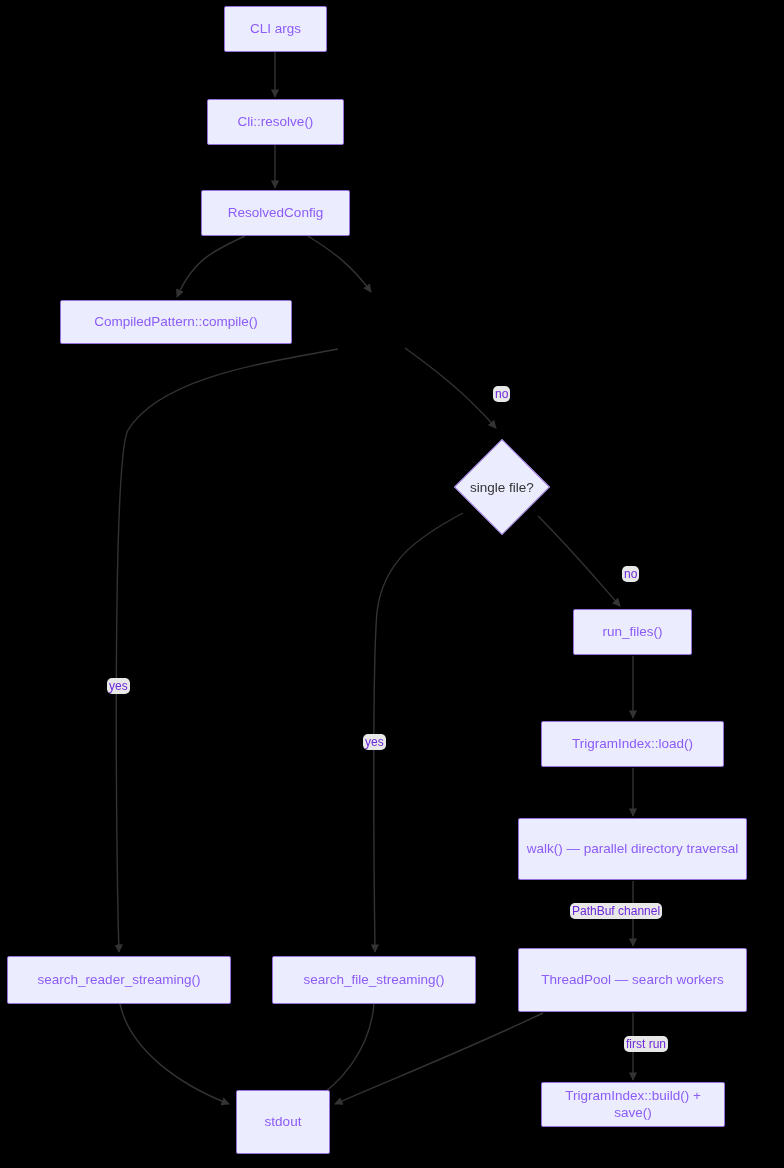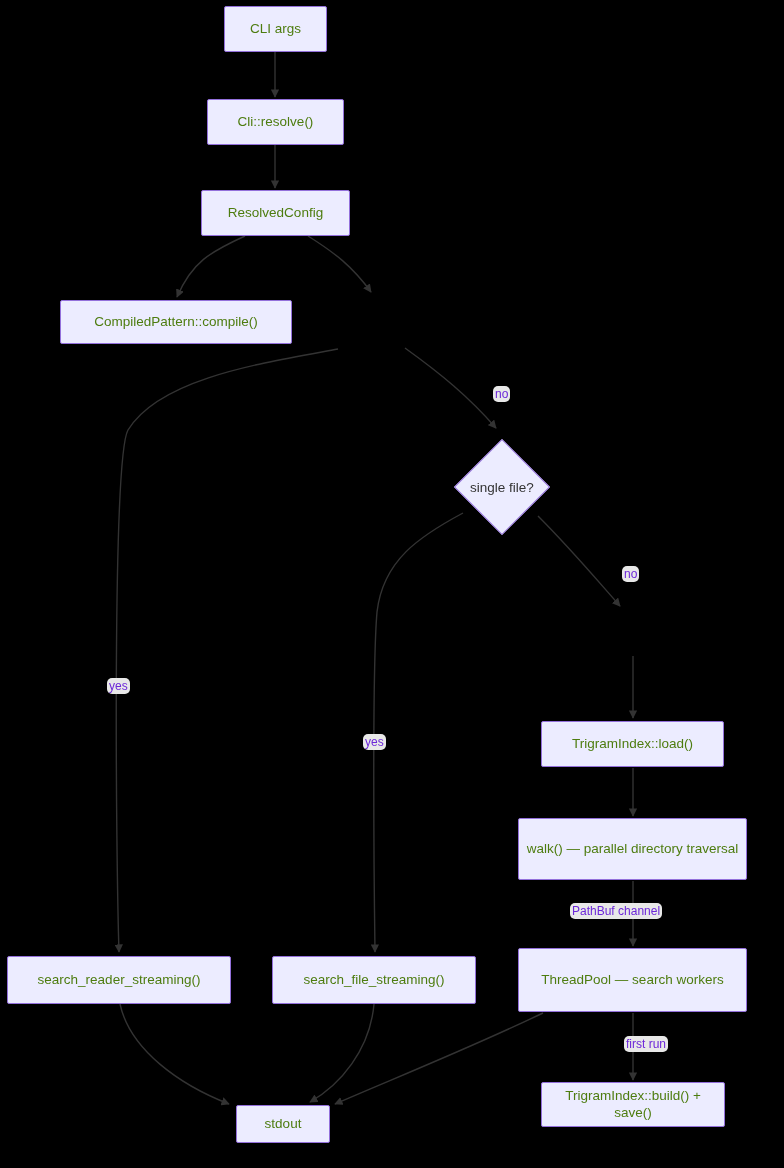--- a/index.html
+++ b/index.html
@@ -22,21 +22,21 @@
     width: 784px;
     height: 1168px;
     pointer-events: none;
   }
   .node {
     position: absolute;
     box-sizing: border-box;
     background: #ECECFF;
     border: 1px solid #9370DB;
     border-radius: 2px;
-    color: #4d7c0f;
+    color: #8b5cf6;
     font-size: 13.5px;
     line-height: 1.25;
     display: flex;
     align-items: center;
     justify-content: center;
     text-align: center;
     padding: 2px 6px;
   }
   .diamond-wrap {
     position: absolute;
@@ -130,20 +130,23 @@
   <div class="node" style="left:60px; top:300px; width:232px; height:44px;">
     <span>CompiledPattern::compile()</span>
   </div>
 
 
   <div class="diamond-wrap" style="left:441px; top:441px; width:122px; height:92px;">
     <div class="diamond-shape" style="width:66px; height:66px;"></div>
     <div class="diamond-label">single file?</div>
   </div>
 
+  <div class="node" style="left:573px; top:609px; width:119px; height:46px;">
+    <span>run_files()</span>
+  </div>
 
   <div class="node" style="left:541px; top:721px; width:183px; height:46px;">
     <span>TrigramIndex::load()</span>
   </div>
 
   <div class="node" style="left:518px; top:818px; width:229px; height:62px;">
     <span>walk() — parallel directory traversal</span>
   </div>
 
   <div class="node" style="left:518px; top:948px; width:229px; height:64px;">
@@ -151,21 +154,21 @@
   </div>
 
   <div class="node" style="left:7px; top:956px; width:224px; height:48px;">
     <span>search_reader_streaming()</span>
   </div>
 
   <div class="node" style="left:272px; top:956px; width:204px; height:48px;">
     <span>search_file_streaming()</span>
   </div>
 
-  <div class="node" style="left:236px; top:1090px; width:94px; height:38px;margin-top:15px;">
+  <div class="node" style="left:236px; top:1090px; width:94px; height:64px;">
     <span>stdout</span>
   </div>
 
   <div class="node" style="left:541px; top:1082px; width:184px; height:45px;">
     <span>TrigramIndex::build() + save()</span>
   </div>
 
   <div class="edge-label" style="left:493px; top:386px;">
     <span>no</span>
   </div>

